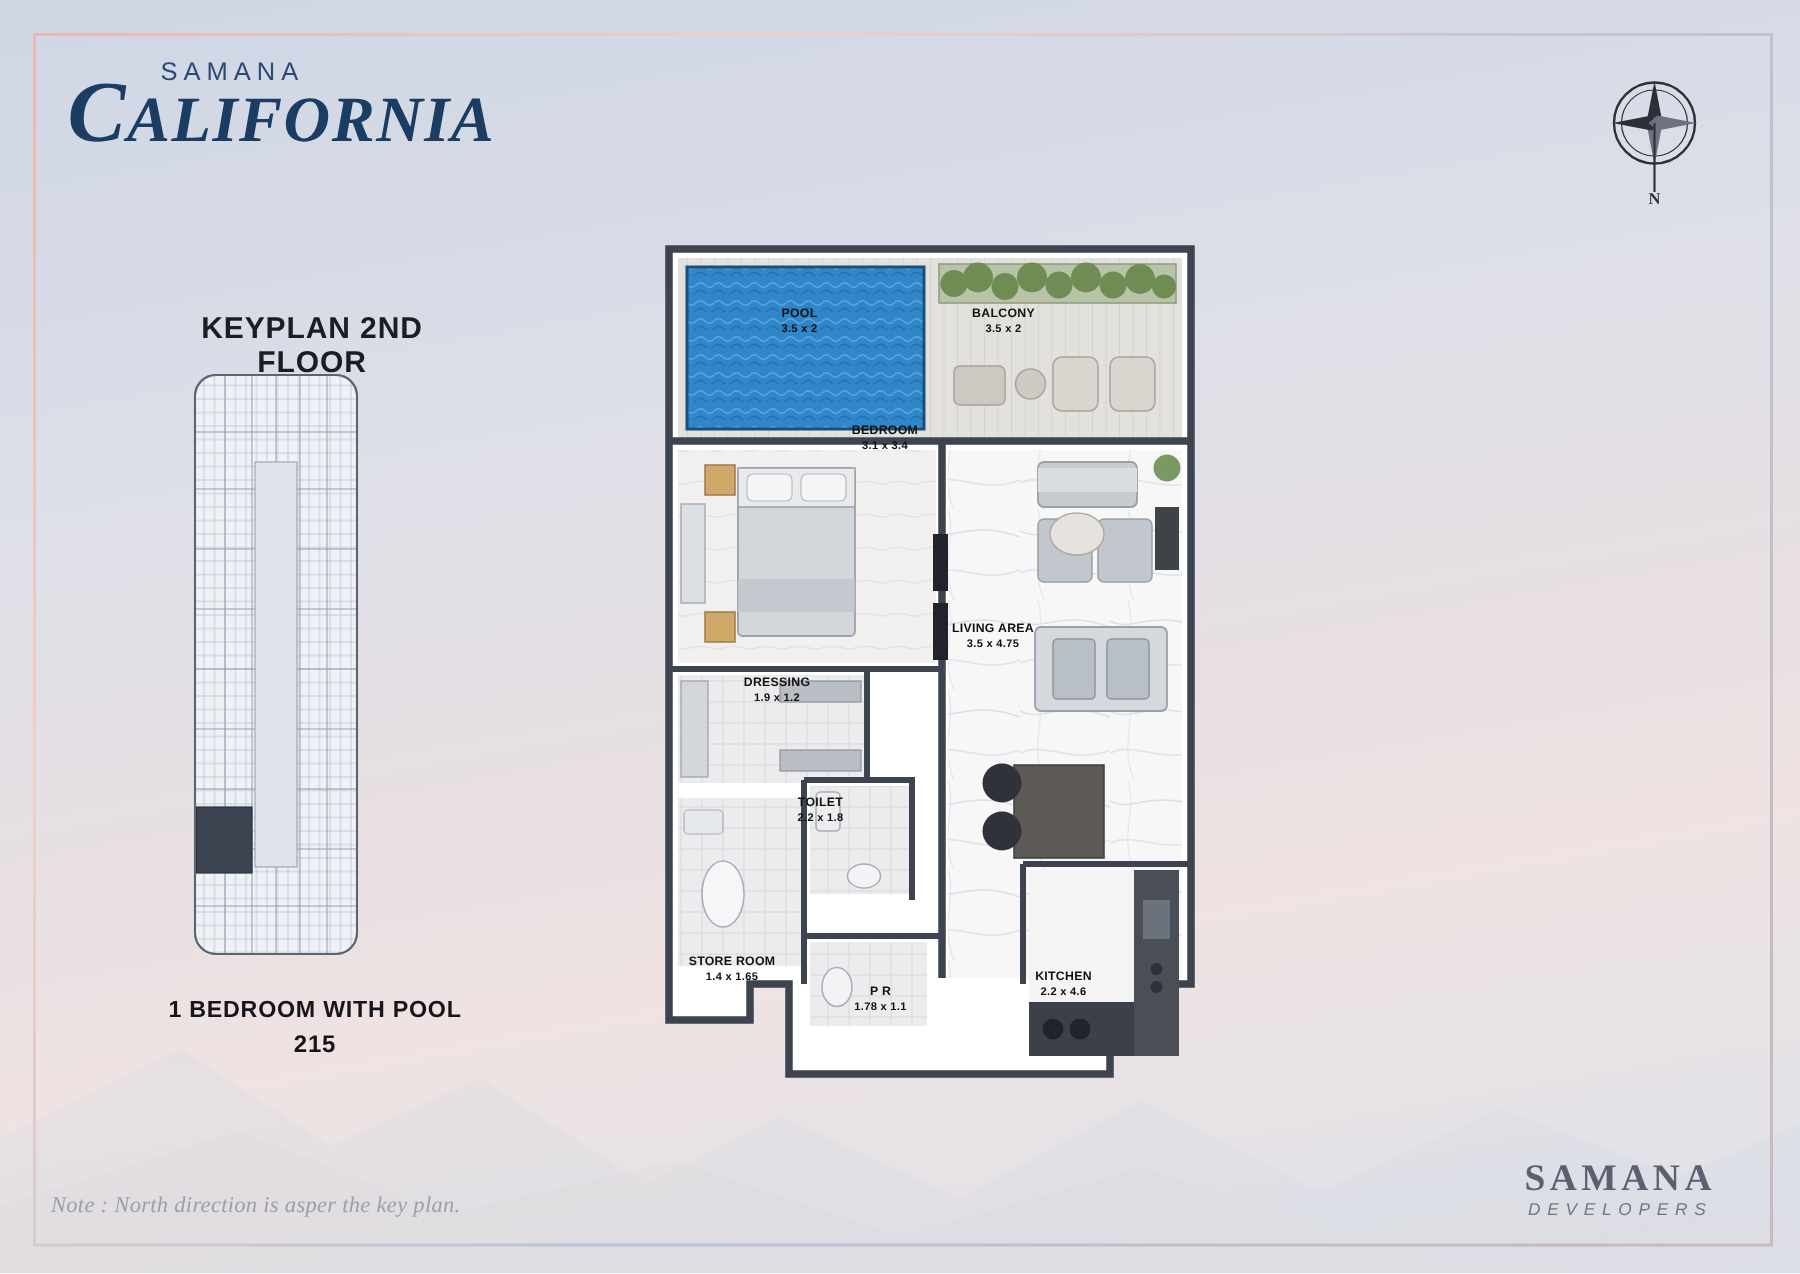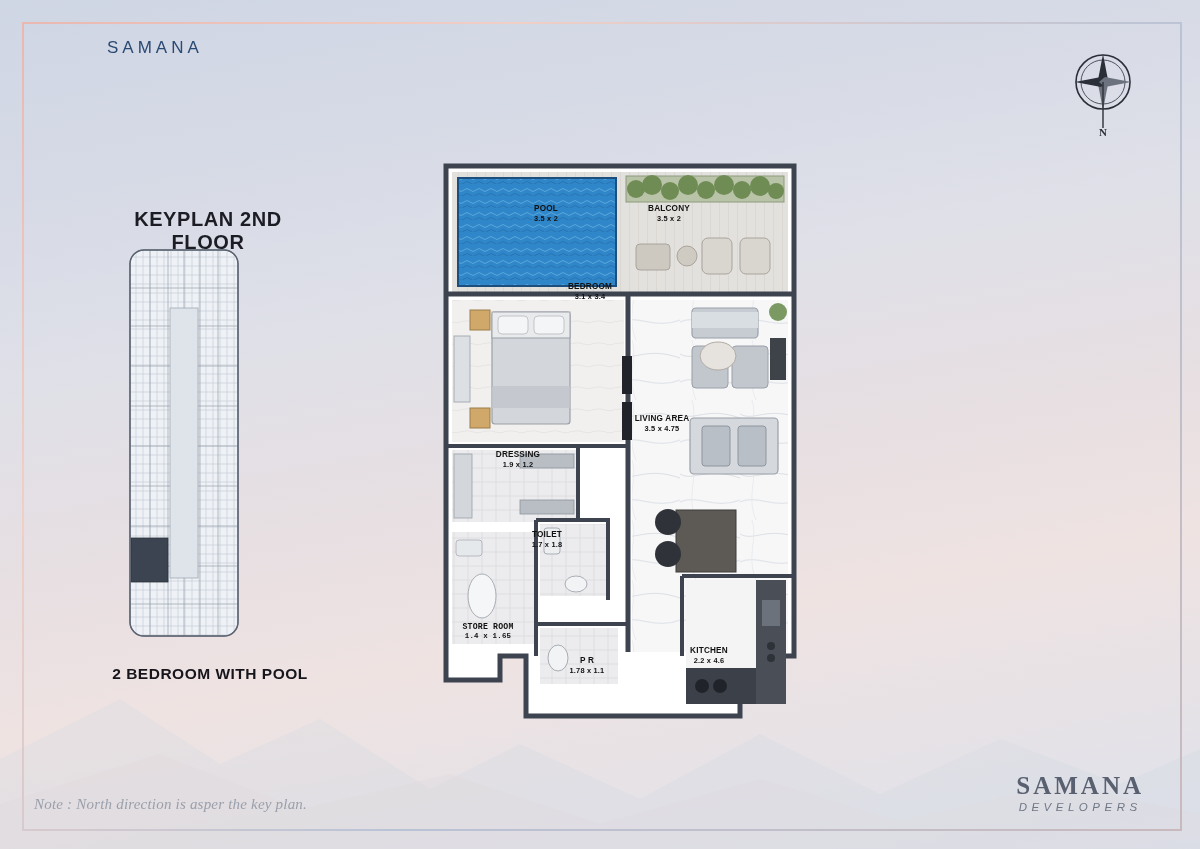--- a/index.html
+++ b/index.html
@@ -168,20 +168,21 @@
 
   <svg class="mountains" viewBox="0 0 1200 300" preserveAspectRatio="none">
     <path d="M0,300 L0,210 L120,150 L220,215 L320,170 L430,240 L520,195 L640,250 L760,185 L880,245 L1000,190 L1120,235 L1200,200 L1200,300 Z" fill="#cdd4e0" opacity="0.45"></path>
     <path d="M0,300 L0,255 L160,205 L300,260 L450,225 L600,275 L760,230 L900,272 L1060,235 L1200,265 L1200,300 Z" fill="#d9d5dc" opacity="0.5"></path>
   </svg>
 
   <div class="frame"></div>
 
   <div class="logo">
     <div class="samana">SAMANA</div>
+    <div class="california"><span class="cap">C</span><span>ALIFORNIA</span></div>
   </div>
 
   <div class="compass">
     <svg width="78" height="96" viewBox="0 0 78 96">
       <circle cx="39" cy="42" r="27" fill="none" stroke="#2b2f38" stroke-width="1.6"></circle>
       <circle cx="39" cy="42" r="22" fill="none" stroke="#2b2f38" stroke-width="0.8"></circle>
       <polygon points="39,14 44,40 39,46 34,40" fill="#2b2f38"></polygon>
       <polygon points="39,70 44,44 39,38 34,44" fill="#6d737e"></polygon>
       <polygon points="11,42 37,47 43,42 37,37" fill="#2b2f38"></polygon>
       <polygon points="67,42 41,47 35,42 41,37" fill="#6d737e"></polygon>
@@ -218,21 +219,22 @@
         <line x1="96" y1="2" x2="96" y2="388"></line>
       </g>
       <rect x="48" y="60" width="28" height="270" fill="#dfe4ea" stroke="#8b94a2" stroke-width="0.6"></rect>
 
       <rect x="9" y="290" width="37" height="44" fill="#3b4450" stroke="#2b323c" stroke-width="0.8"></rect>
       <rect x="8" y="2" width="108" height="386" rx="14" fill="none" stroke="#5c6472" stroke-width="1.4"></rect>
     </svg>
   </div>
 
   <div class="keyplan-caption">
-    <span>2 BEDROOM WITH POOL</span>
+    <span>1 BEDROOM WITH POOL</span>
+    <span class="unit">215</span>
   </div>
 
   <div class="plan">
     <svg width="360" height="560" viewBox="0 0 360 560">
       <defs>
         <pattern id="marble" width="60" height="60" patternUnits="userSpaceOnUse">
           <rect width="60" height="60" fill="#f7f7f8"></rect>
           <path d="M0,14 C14,22 26,6 60,18" stroke="#dcdfe4" stroke-width="1" fill="none"></path>
           <path d="M0,42 C18,34 34,50 60,40" stroke="#e2e5ea" stroke-width="1.2" fill="none"></path>
           <path d="M12,0 C18,20 6,36 16,60" stroke="#e4e7eb" stroke-width="0.8" fill="none"></path>
@@ -377,21 +379,21 @@
         <line x1="96" y1="360" x2="170" y2="360"></line>
         <line x1="168" y1="360" x2="168" y2="440"></line>
         <line x1="96" y1="360" x2="96" y2="496"></line>
         <line x1="96" y1="464" x2="188" y2="464"></line>
         <line x1="242" y1="416" x2="354" y2="416"></line>
         <line x1="242" y1="416" x2="242" y2="496"></line>
         <line x1="138" y1="286" x2="138" y2="362"></line>
       </g>
     </svg>
 
-    <div class="plan-label" style="left:75px; top:44px; width:62px;">
+    <div class="plan-label" style="left:62px; top:44px; width:62px;">
       <span class="name">POOL</span>
       <span class="dim">3.5 x 2</span>
     </div>
     <div class="plan-label" style="left:198px; top:44px; width:62px;">
       <span class="name">BALCONY</span>
       <span class="dim">3.5 x 2</span>
     </div>
     <div class="plan-label" style="left:116px; top:122px; width:68px;">
       <span class="name">BEDROOM</span>
       <span class="dim">3.1 x 3.4</span>
@@ -399,23 +401,23 @@
     <div class="plan-label" style="left:184px; top:254px; width:76px;">
       <span class="name">LIVING AREA</span>
       <span class="dim">3.5 x 4.75</span>
     </div>
     <div class="plan-label" style="left:34px; top:290px; width:66px;margin-left:11px;">
       <span class="name">DRESSING</span>
       <span class="dim">1.9 x 1.2</span>
     </div>
     <div class="plan-label" style="left:76px; top:370px; width:62px;">
       <span class="name">TOILET</span>
-      <span class="dim">1.7 x 1.8</span>
-    </div>
-    <div class="plan-label" style="left:12px; top:462px; width:72px;font-family:Liberation Mono, monospace;">
+      <span class="dim">2.2 x 1.8</span>
+    </div>
+    <div class="plan-label" style="left:12px; top:476px; width:72px;">
       <span class="name">STORE ROOM</span>
       <span class="dim">1.4 x 1.65</span>
     </div>
     <div class="plan-label" style="left:116px; top:496px; width:62px;">
       <span class="name">P R</span>
       <span class="dim">1.78 x 1.1</span>
     </div>
     <div class="plan-label" style="left:238px; top:486px; width:62px;">
       <span class="name">KITCHEN</span>
       <span class="dim">2.2 x 4.6</span>

